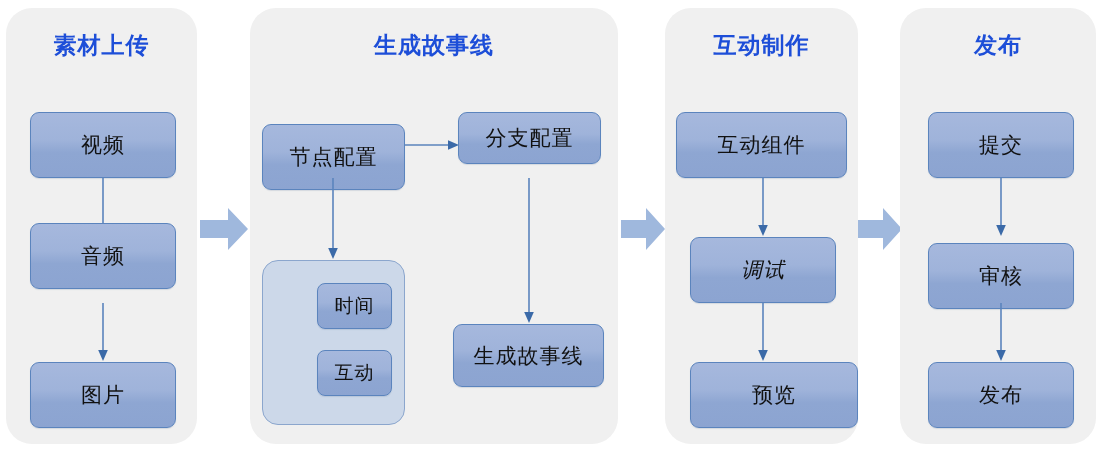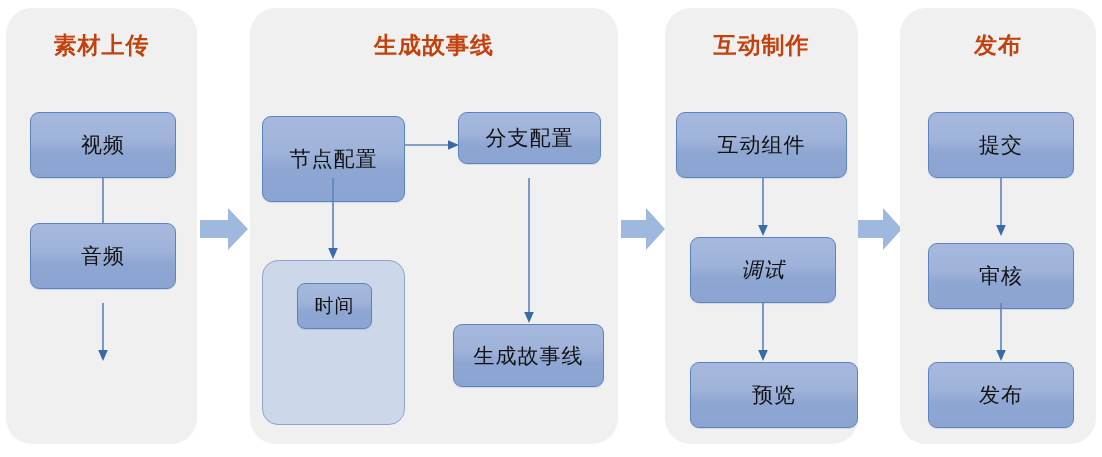--- a/index.html
+++ b/index.html
@@ -30,21 +30,21 @@
     box-sizing: border-box;
   }
   .stage-title {
     position: absolute;
     left: 0;
     right: 0;
     top: 26px;
     text-align: center;
     font-size: 23px;
     font-weight: bold;
-    color: #c2410c;
+    color: #1d4ed8;
     letter-spacing: 1px;
     line-height: 1;
     white-space: nowrap;
   }
 
   
   .node {
     position: absolute;
     box-sizing: border-box;
     border: 1px solid #5b84bd;
@@ -56,20 +56,21 @@
     justify-content: center;
     color: #111111;
     font-size: 21px;
     font-weight: 400;
     letter-spacing: 1px;
     white-space: nowrap;
   }
   .node.small {
     font-size: 19px;
     border-radius: 8px;
+    margin-left: 20px;
   }
 
   
   .subgroup {
     position: absolute;
     box-sizing: border-box;
     background: #ccd8e9;
     border: 1px solid #8ba6cd;
     border-radius: 16px;
   }
@@ -111,32 +112,35 @@
     <span>音频</span>
   </div>
 
   <div class="conn" style="left:95px; top:303px; width:16px; height:59px;">
     <svg width="16" height="59" viewBox="0 0 16 59">
       <line x1="8" y1="0" x2="8" y2="49" stroke="#5b84bd" stroke-width="1.6"></line>
       <polygon points="8,58 3.2,47 12.8,47" fill="#3b6aa8"></polygon>
     </svg>
   </div>
 
+  <div class="node" style="left:30px; top:362px; width:146px; height:66px;">
+    <span>图片</span>
+  </div>
 
   <div class="block-arrow" style="left:200px; top:208px; width:48px; height:42px;">
     <svg width="48" height="42" viewBox="0 0 48 42">
       <polygon points="0,12 28,12 28,0 48,21 28,42 28,30 0,30" fill="#9fb8dd"></polygon>
     </svg>
   </div>
 
   <div class="stage" style="left:250px; top:8px; width:368px; height:436px;">
     <div class="stage-title">生成故事线</div>
   </div>
 
-  <div class="node" style="left:262px; top:116px; width:143px; height:86px;">
+  <div class="node" style="left:262px; top:124px; width:143px; height:66px;">
     <span>节点配置</span>
   </div>
 
   <div class="conn" style="left:405px; top:137px; width:55px; height:16px;">
     <svg width="55" height="16" viewBox="0 0 55 16">
       <line x1="0" y1="8" x2="45" y2="8" stroke="#5b84bd" stroke-width="1.6"></line>
       <polygon points="54,8 43,3.2 43,12.8" fill="#3b6aa8"></polygon>
     </svg>
   </div>
 
@@ -157,20 +161,23 @@
       <polygon points="8,145 3.2,134 12.8,134" fill="#3b6aa8"></polygon>
     </svg>
   </div>
 
   <div class="subgroup" style="left:262px; top:260px; width:143px; height:165px;"></div>
 
   <div class="node small" style="left:297px; top:283px; width:75px; height:46px;">
     <span>时间</span>
   </div>
 
+  <div class="node small" style="left:297px; top:350px; width:75px; height:46px;">
+    <span>互动</span>
+  </div>
 
   <div class="node" style="left:453px; top:324px; width:151px; height:63px;">
     <span>生成故事线</span>
   </div>
 
   <div class="block-arrow" style="left:621px; top:208px; width:44px; height:42px;">
     <svg width="44" height="42" viewBox="0 0 44 42">
       <polygon points="0,12 25,12 25,0 44,21 25,42 25,30 0,30" fill="#9fb8dd"></polygon>
     </svg>
   </div>

